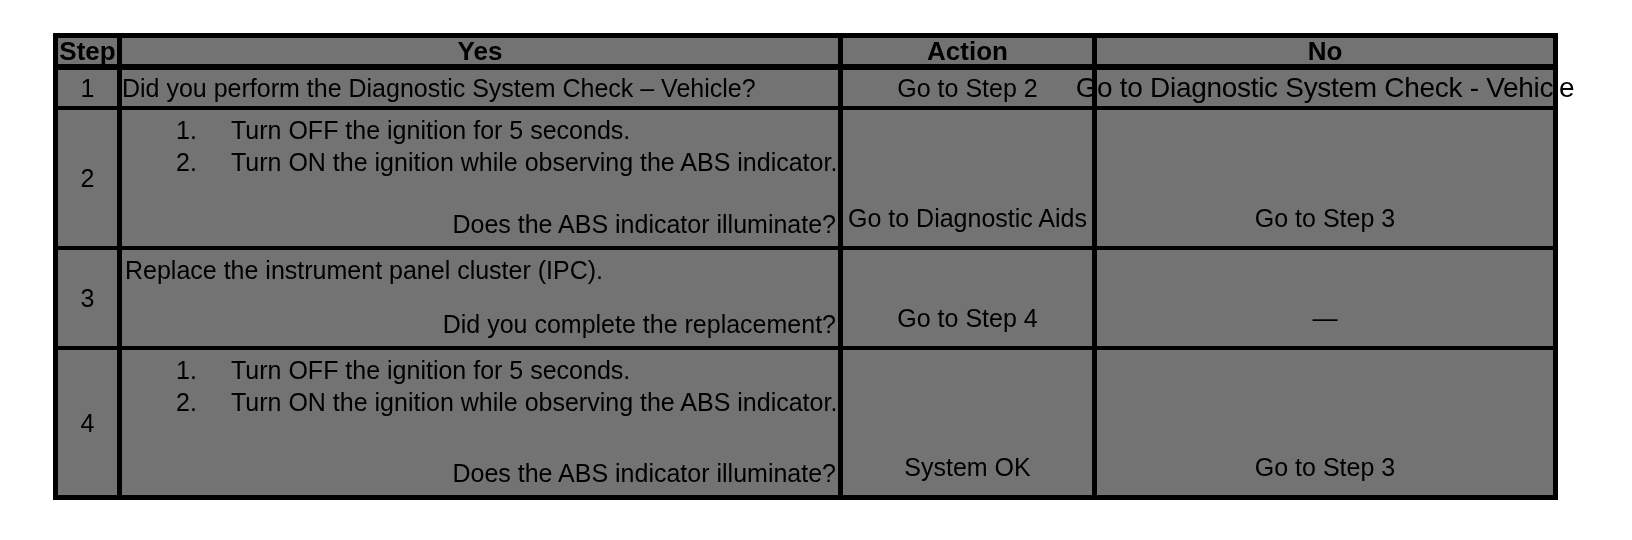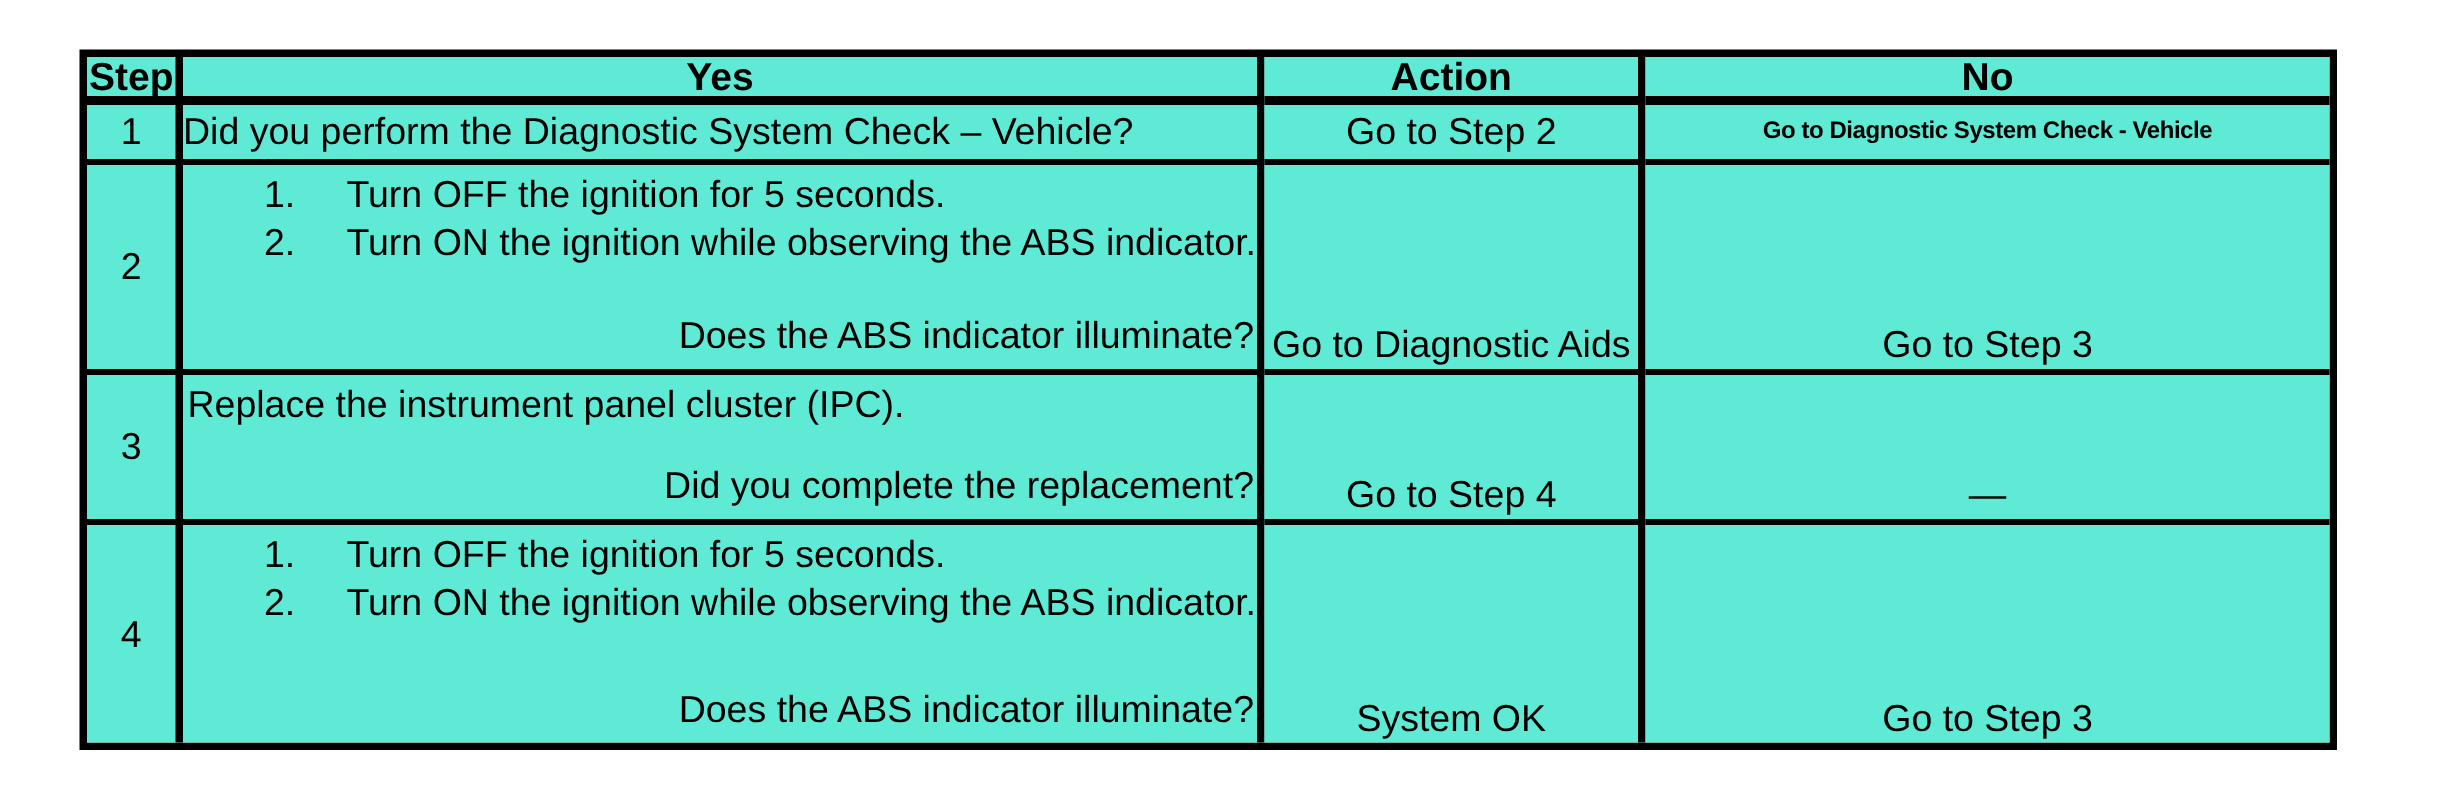--- a/index.html
+++ b/index.html
@@ -23,21 +23,21 @@
     border: 5px solid #000;
     background: #fff;
     display: grid;
     grid-template-columns: 64px 721px 254px 456px;
     grid-template-rows: 32px 40px 140px 100px 145px;
   }
 
   .c {
     border-right: 5px solid #000;
     border-bottom: 4px solid #000;
-    background: #5eead4;
+    background: #737373;
     font-size: 25px;
     line-height: 32px;
     overflow: visible;
   }
   .last-col { border-right: none; }
   .last-row { border-bottom: none; }
 
   .hdr {
     border-bottom-width: 6px;
     font-weight: bold;
@@ -80,35 +80,34 @@
     margin-top: auto;
     white-space: nowrap;
     text-align: right;
   }
 
   .answer-bottom {
     display: flex;
     flex-direction: column;
     justify-content: flex-end;
     align-items: center;
-    padding-bottom: 0;
+    padding-bottom: 12px;
     text-align: center;
     white-space: nowrap;
   }
   .answer-center {
     display: flex;
     align-items: center;
     justify-content: center;
     text-align: center;
     white-space: nowrap;
   }
   .tight {
-    font-size: 16px;
+    font-size: 28px;
     letter-spacing: -0.3px;
-    font-weight: bold;
   }
 </style>
 </head>
 <body>
 
 <div class="diag-table">
 
   <div class="c hdr">Step</div>
   <div class="c hdr">Yes</div>
   <div class="c hdr">Action</div>

